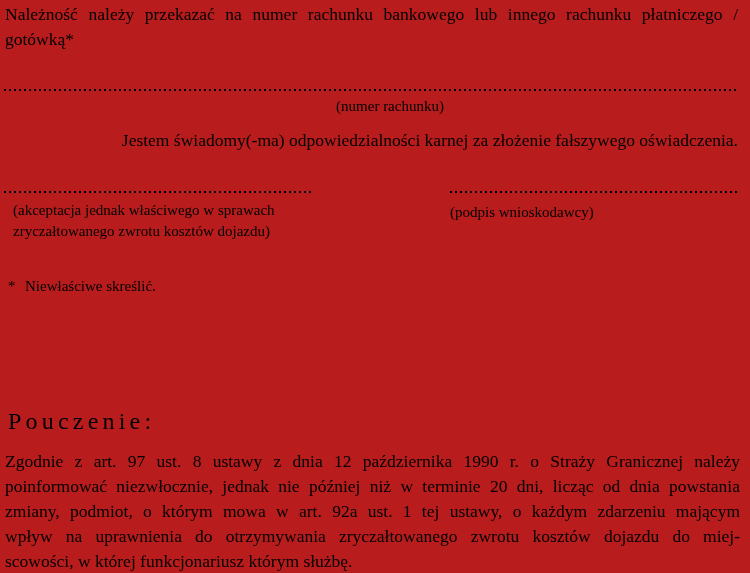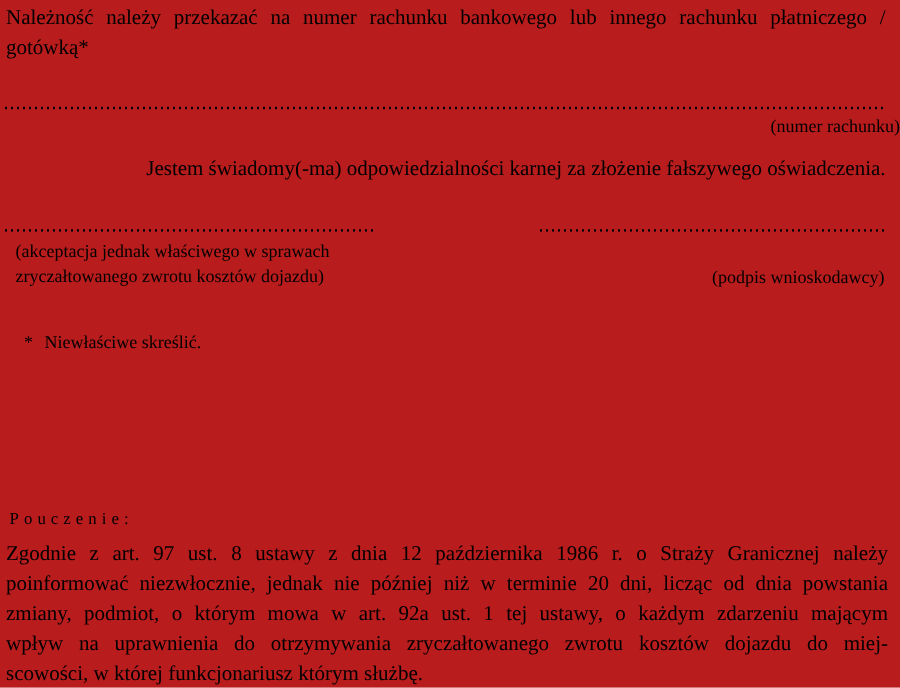--- a/index.html
+++ b/index.html
@@ -15,29 +15,29 @@
   .abs { position: absolute; }
   .body-text { font-size: 17.5px; line-height: 25px; }
   .small-text { font-size: 15px; line-height: 21px; }
   .line.j { text-align: justify; text-align-last: justify; }
   .dotted {
     height: 2px;
     background-image: repeating-linear-gradient(to right, #000 0px, #000 2px, transparent 2px, transparent 5px);
   }
   .intro { left: 5px; top: 2px; width: 733px; }
   .account-line { left: 4px; top: 89px; width: 733px; }
-  .account-caption { left: 30px; top: 96px; width: 720px; text-align: right; }
+  .account-caption { left: 30px; top: 96px; width: 720px; text-align: center; }
   .declaration { left: 5px; top: 128px; width: 733px; text-align: right; }
   .sig-left-line { left: 4px; top: 191px; width: 307px; }
   .sig-right-line { left: 450px; top: 191px; width: 287px; }
   .sig-left-caption { left: 13px; top: 200px; width: 340px; }
-  .sig-right-caption { left: 450px; top: 202px; width: 287px; text-align: right; margin-top: 20px; }
-  .footnote { left: 20px; top: 276px; width: 700px; }
+  .sig-right-caption { left: 450px; top: 202px; width: 287px; text-align: left; }
+  .footnote { left: 8px; top: 276px; width: 700px; }
   .footnote .marker { display: inline-block; width: 17px; }
-  .pouczenie-heading { left: 8px; top: 409px; font-size: 14px; line-height: 25px; letter-spacing: 4.2px; margin-top: 12px; }
+  .pouczenie-heading { left: 8px; top: 409px; font-size: 24px; line-height: 25px; letter-spacing: 4.2px; }
   .pouczenie-body { left: 5px; top: 449px; width: 735px; }
 </style>
 </head>
 <body>
 
 <div class="page">
 
   <div class="abs intro body-text">
     <div class="line j">Należność należy przekazać na numer rachunku bankowego lub innego rachunku płatniczego /</div>
     <div class="line">gotówką*</div>
@@ -58,20 +58,20 @@
 
   <div class="abs sig-right-caption small-text">(podpis wnioskodawcy)</div>
 
   <div class="abs footnote small-text">
     <span class="marker">*</span><span>Niewłaściwe skreślić.</span>
   </div>
 
   <div class="abs pouczenie-heading">Pouczenie:</div>
 
   <div class="abs pouczenie-body body-text">
-    <div class="line j">Zgodnie z art. 97 ust. 8 ustawy z dnia 12 października 1986 r. o Straży Granicznej należy</div>
+    <div class="line j">Zgodnie z art. 97 ust. 8 ustawy z dnia 12 października 1990 r. o Straży Granicznej należy</div>
     <div class="line j">poinformować niezwłocznie, jednak nie później niż w terminie 20 dni, licząc od dnia powstania</div>
     <div class="line j">zmiany, podmiot, o którym mowa w art. 92a ust. 1 tej ustawy, o każdym zdarzeniu mającym</div>
     <div class="line j">wpływ na uprawnienia do otrzymywania zryczałtowanego zwrotu kosztów dojazdu do miej-</div>
     <div class="line">scowości, w której funkcjonariusz którym służbę.</div>
   </div>
 
 </div>
 
 </body></html>

